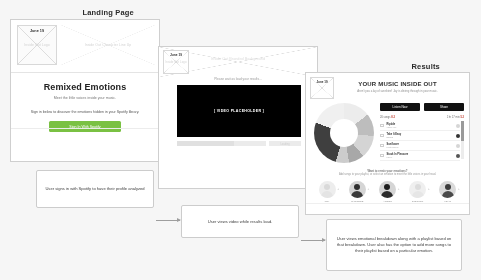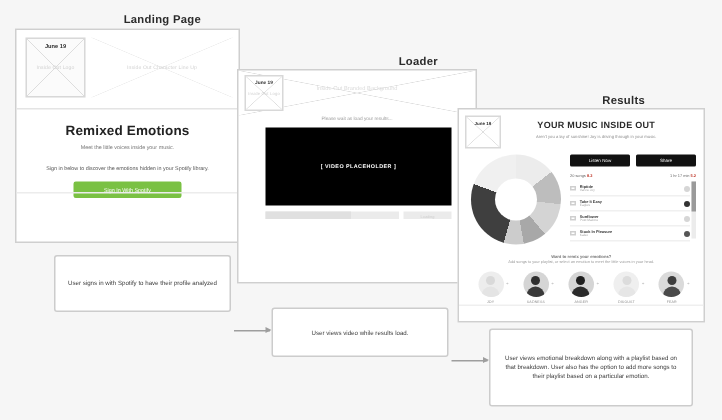--- a/index.html
+++ b/index.html
@@ -26,21 +26,21 @@
     position: absolute;
     font-size: 7.5px;
     font-weight: bold;
     color: #2b2b2b;
     letter-spacing: .2px;
     text-align: right;
     white-space: nowrap;
   }
   #title-landing { left: 16px;  top: 8px;  width: 118px; }
   #title-loader  { left: 182px; top: 36px; width: 110px; }
-  #title-results { left: 320px; top: 62px; width: 110px; }
+  #title-results { left: 330px; top: 62px; width: 110px; }
 
   
   .panel {
     position: absolute;
     background: #ffffff;
     border: 1px solid #cfcfcf;
     box-sizing: border-box;
     overflow: hidden;
   }
   #panel-landing { left: 10px;  top: 19px; width: 150px; height: 143px; z-index: 1; }
@@ -450,21 +450,20 @@
   }
   #arrow-1 { left: 156px; top: 220px; width: 24px; }
   #arrow-2 { left: 301px; top: 240px; width: 24px; }
 </style>
 </head>
 <body>
 
 <div class="stage">
 
   <div class="sec-title" id="title-landing">Landing Page</div>
-  <div class="sec-title" id="title-loader">Loader</div>
   <div class="sec-title" id="title-results">Results</div>
 
   <div class="panel" id="panel-landing">
     <div class="lp-header">
       <div class="imgbox lp-logo">
         <div class="ph-top">June 19</div>
         <div class="ph-label">Inside Out Logo</div>
       </div>
       <div class="imgbox lp-lineup">
         <div class="ph-label">Inside Out Character Line Up</div>

